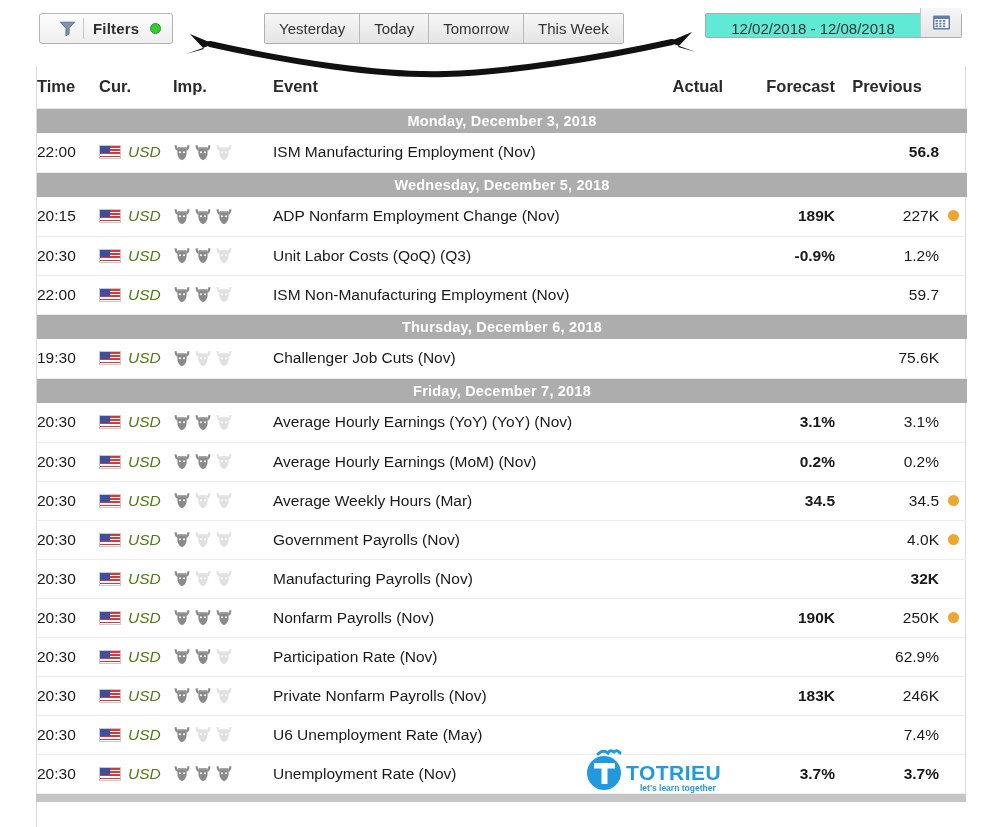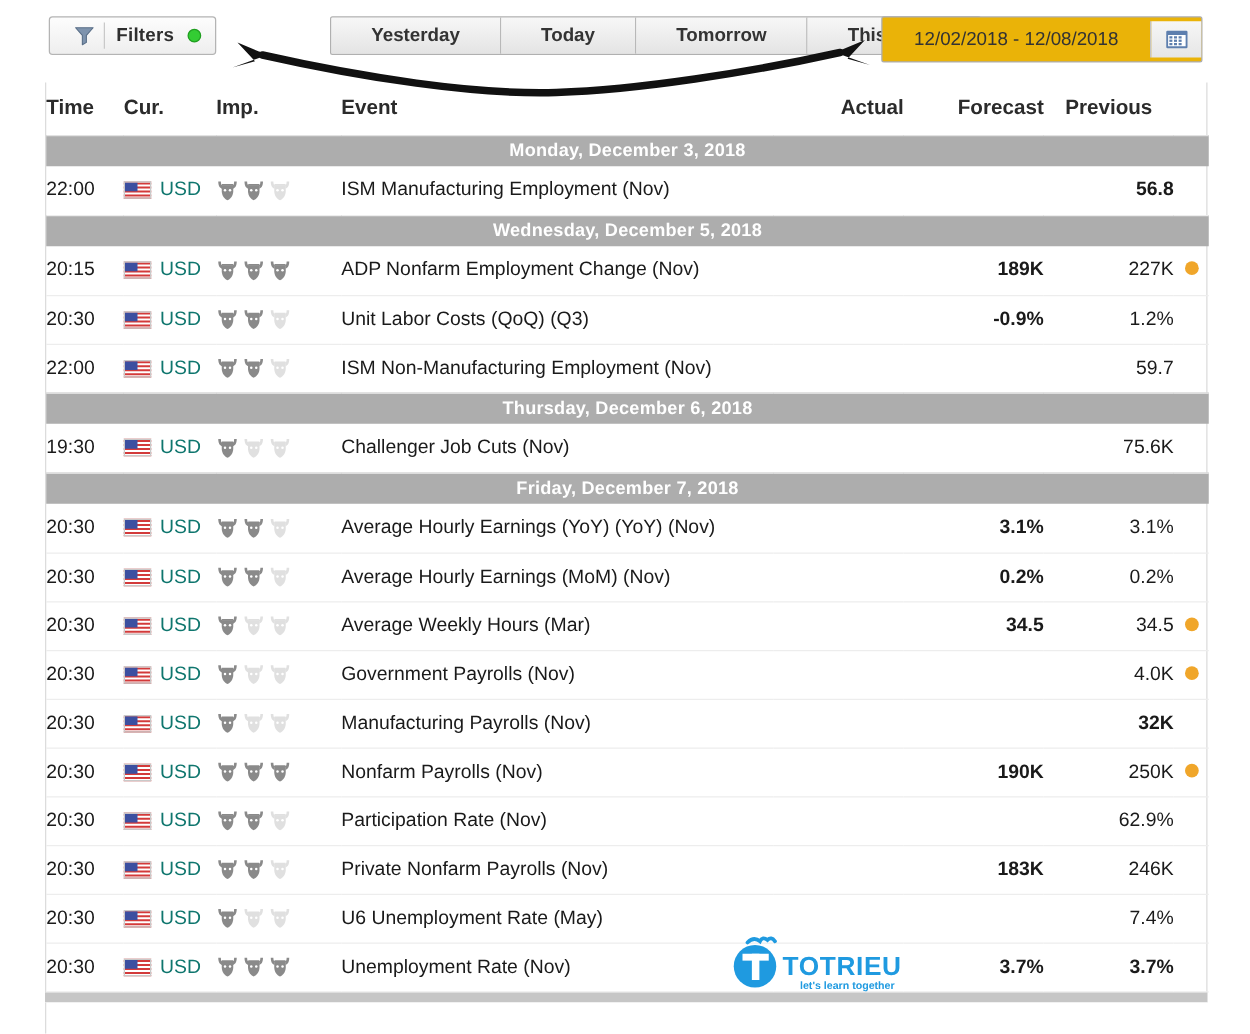--- a/index.html
+++ b/index.html
@@ -54,36 +54,36 @@
     left: 264px; top: 13px;
     height: 31px;
     display: flex;
     border: 1px solid #b0b0b0;
     border-radius: 2px;
     overflow: hidden;
     background: #e9e9e9;
   }
   .tab {
     display: flex; align-items: center; justify-content: center;
-    padding: 0 32px;
-    font-size: 15px; font-weight: bold; color: #333333;
+    padding: 0 14px;
+    font-size: 15px; font-weight: normal; color: #333333;
     background: linear-gradient(#f7f7f7, #e4e4e4);
     border-right: 1px solid #b8b8b8;
     height: 100%;
   }
   .tab:last-child { border-right: none; }
 
   .daterange {
     position: absolute;
     left: 705px; top: 13px;
-    width: 257px; height: 37px;
-    display: flex; align-items: center;
+    width: 257px; height: 25px;
+    display: flex; align-items: flex-end;
     border: 1px solid #adadad;
     border-radius: 2px;
-    background: #eab308;
+    background: #5eead4;
   }
   .daterange-text {
     flex: 1;
     text-align: center;
     font-size: 15px;
     color: #333333;
   }
   .cal-btn {
     width: 41px; height: 29px;
     border-left: 1px solid #c4c4c4;
@@ -174,21 +174,21 @@
         #ffffff 1.6px, #ffffff 3.2px
       );
   }
   .flag::after {
     content: "";
     position: absolute;
     left: 0; top: 0;
     width: 10px; height: 7px;
     background: #3c4fa0;
   }
-  .cur-code { font-size: 15.5px; color: #0f766e; }
+  .cur-code { font-size: 15.5px; color: #4d7c0f; font-style: italic; }
 
   .bulls { display: flex; gap: 3px; align-items: center; }
   .bull { width: 18px; height: 17px; display: block; }
 
   .val-green { color: #0bb60b; }
   .val-red   { color: #e63232; }
   .val-black { color: #1a1a1a; font-weight: bold; }
 
   .orange-dot {
     display: inline-block;

